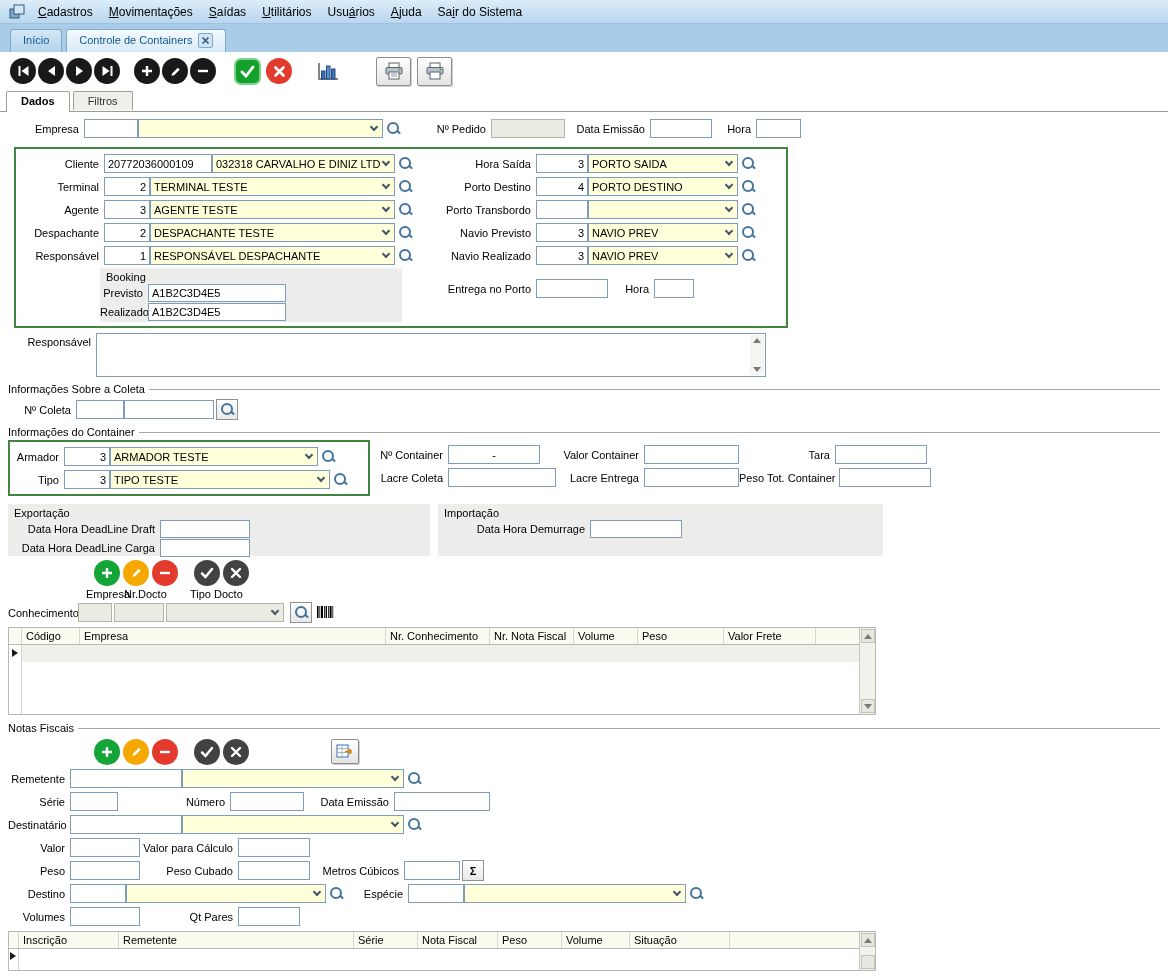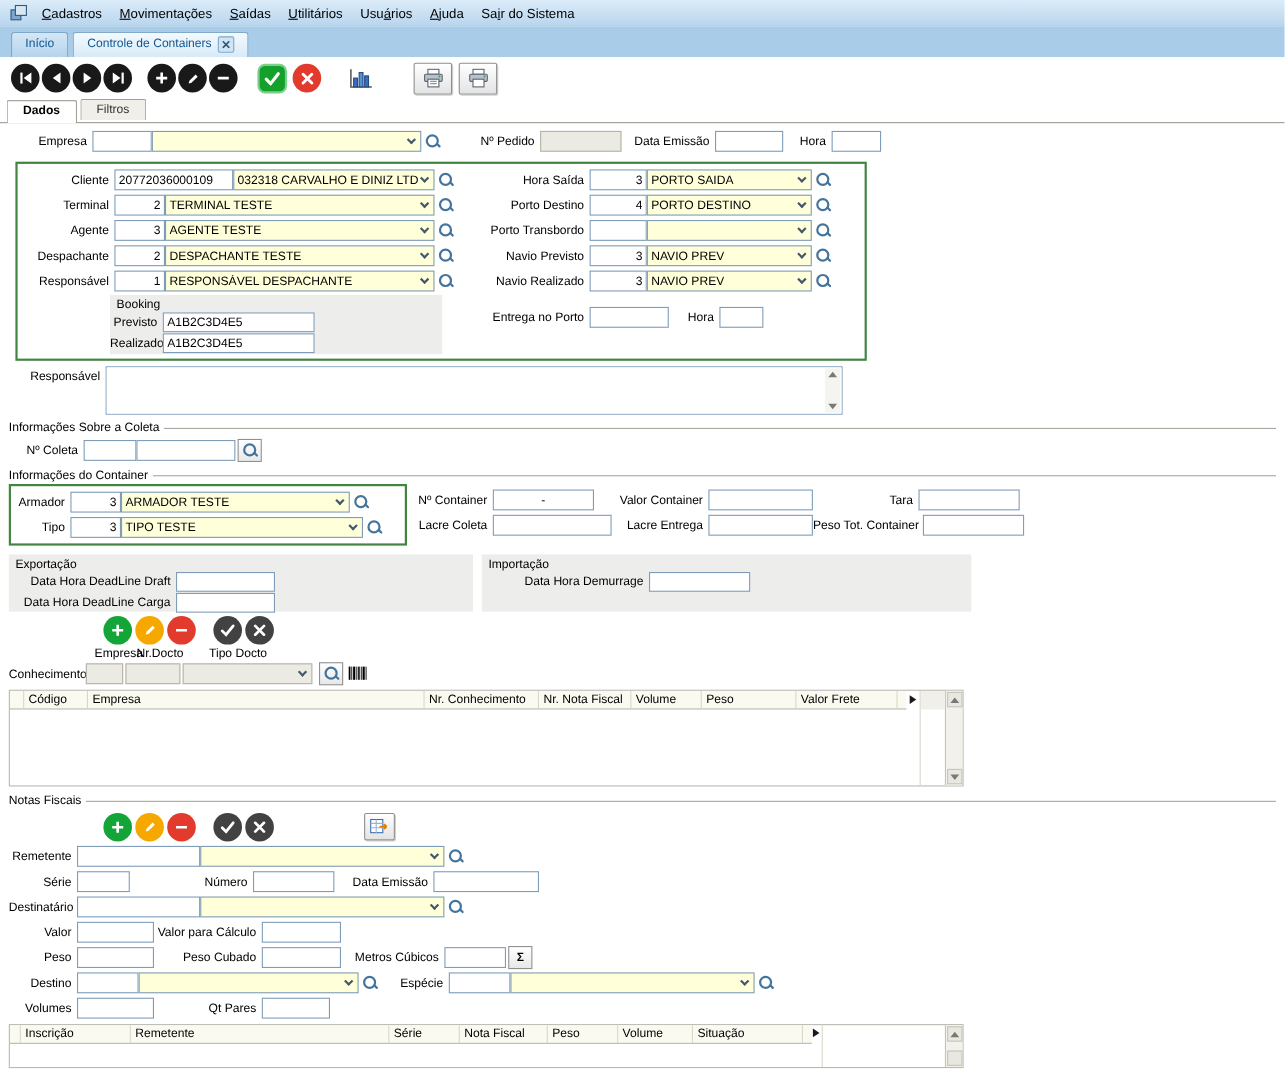--- a/index.html
+++ b/index.html
@@ -24,21 +24,21 @@
 .ck-black{background:#191919}
 .ck-green{background:#13a538}
 .ck-orange{background:#f5a800}
 .ck-red{background:#e23b2e}
 .ck-gray{background:#424242}
 .confirm-sq{width:27px;height:27px;border-radius:7px;background:#14a02a;border:2px solid #7bd08d;display:flex;align-items:center;justify-content:center;flex:none}
 .tbtn{width:35px;height:29px;border:1px solid #8d8d8d;border-radius:2px;background:linear-gradient(#ffffff,#e3e3e3);display:flex;align-items:center;justify-content:center;box-shadow:1px 1px 0 #cfcfcf;flex:none}
 .icobtn{display:flex;align-items:center;justify-content:center;flex:none}
 
 
-.subtabs{display:flex;align-items:flex-start;height:22px;padding-left:6px;border-bottom:1px solid #9c9c94;background:#fff}
+.subtabs{display:flex;align-items:center;height:22px;padding-left:6px;border-bottom:1px solid #9c9c94;background:#fff}
 .stab{height:19px;padding:3px 14px 0;border:1px solid #a0a096;border-bottom:none;border-radius:2px 2px 0 0;background:#f0efe9;margin-right:3px;color:#333;position:relative}
 .stab.active{background:#fff;height:21px;font-weight:bold;color:#000;top:1px}
 
 
 .content{padding:6px 8px 0}
 .frow{display:flex;align-items:center;height:21px;margin-bottom:2px}
 .lbl{display:inline-block;text-align:right;padding-right:5px;white-space:nowrap;flex:none}
 .inp{height:19px;border:1px solid #7f9db9;background:#fff;font:inherit;font-size:11px;padding:0 3px;outline:none;flex:none}
 .inp.dis{background:#ebebe4;border-color:#b5b2a8}
 .inp.rt{text-align:right}
@@ -62,21 +62,21 @@
 
 .ta-wrap{position:relative;border:1px solid #7f9db9;background:#fff}
 .ta{width:100%;height:100%;border:none;resize:none;font:inherit;padding:2px 18px 2px 3px;outline:none}
 .ta-scroll{position:absolute;top:1px;right:1px;bottom:1px;width:14px;display:flex;flex-direction:column;justify-content:space-between;align-items:center;background:#f4f4f0}
 .sarr{width:0;height:0;border-left:4px solid transparent;border-right:4px solid transparent;margin:3px 0}
 .sarr.up{border-bottom:5px solid #7a7a74}
 .sarr.down{border-top:5px solid #7a7a74}
 
 
 .grid{display:flex;border:1px solid #b9b9b1;background:#fff}
-.gmain{flex:1;display:flex;overflow:hidden}
+.gmain{flex:1;display:flex;flex-direction:column;overflow:hidden}
 .ghead{display:flex;height:17px;background:#fbfaf1;border-bottom:1px solid #b9b9b1;flex:none}
 .gh{padding:2px 4px;border-right:1px solid #d8d7cc;white-space:nowrap;overflow:hidden;flex:none}
 .gh.fill{flex:1;border-right:none}
 .gbody{flex:1;position:relative}
 .gind{position:absolute;left:0;top:0;bottom:0;width:13px;border-right:1px solid #d8d7cc}
 .tri{position:absolute;left:3px;top:4px;width:0;height:0;border-left:6px solid #1a1a1a;border-top:4px solid transparent;border-bottom:4px solid transparent}
 .grow1{position:absolute;left:13px;right:0;top:0;height:17px;background:#f0efe9}
 .vscroll{width:16px;background:#f2f1ec;border-left:1px solid #c6c5bc;display:flex;flex-direction:column;justify-content:space-between;align-items:center;flex:none}
 .sbox{width:14px;height:14px;display:flex;align-items:center;justify-content:center;background:#e8e7e0;border:1px solid #c6c5bc;margin:1px 0}
 u{text-decoration:underline}

